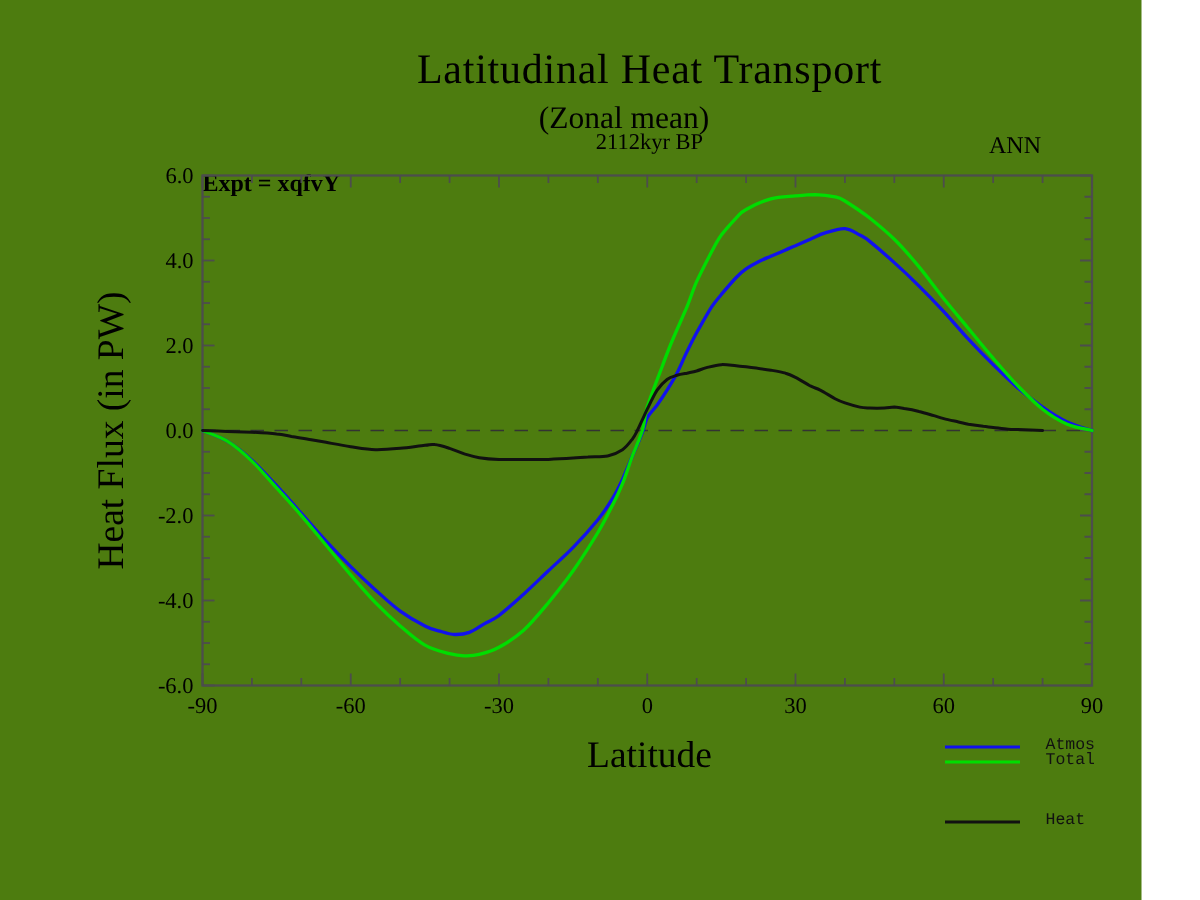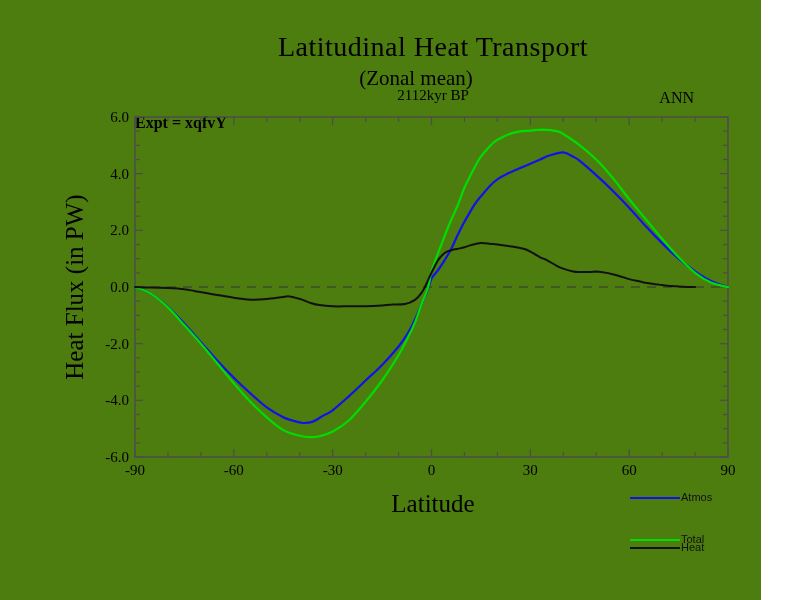--- a/index.html
+++ b/index.html
@@ -15,22 +15,22 @@
   .expt{top:89px;left:135px;font-size:16px;font-weight:bold;margin-top:25px;}
   .ann{top:89px;right:67px;font-size:16px;}
   .ylabel{
     top:287px;left:75px;font-size:25px;white-space:nowrap;
     transform:translate(-50%,-50%) rotate(-90deg);
   }
   .xlabel{top:490px;left:33px;width:800px;font-size:25px;}
   .legend-row{position:absolute;left:630px;display:flex;align-items:center;}
   .legend-line{display:inline-block;width:50px;height:0;border-top:2px solid #000;}
   .legend-label{
-    font-family:Liberation Sans, sans-serif;
-    font-size:11px;line-height:11px;margin-left:1px;color:#111;
+    font-family:Liberation Mono, monospace;
+    font-size:11px;line-height:11px;margin-left:17px;color:#111;
   }
   svg text{font-family:"Liberation Serif","DejaVu Serif",serif;font-size:15px;fill:#000;}
 </style>
 </head>
 <body>
 
 <div class="canvas">
 
   <div class="abs ctr title">Latitudinal Heat Transport</div>
   <div class="abs ctr subtitle">(Zonal mean)</div>
@@ -148,21 +148,21 @@
       <line x1="135" y1="287" x2="728" y2="287" stroke="#333333" stroke-width="1" stroke-dasharray="9 7"></line>
       <path d="M135.0 287.0C137.7 288.2 146.0 290.8 151.5 294.1C157.0 297.4 162.5 301.9 167.9 306.8C173.4 311.8 178.9 317.9 184.4 323.8C189.9 329.7 195.4 336.1 200.9 342.3C206.4 348.4 211.9 354.8 217.4 360.7C222.9 366.6 228.3 372.2 233.8 377.7C239.3 383.1 244.8 388.3 250.3 393.3C255.8 398.2 261.3 403.4 266.8 407.4C272.3 411.4 278.9 415.1 283.3 417.3C287.6 419.6 289.8 419.8 293.1 420.7C296.4 421.7 299.7 422.9 303.0 423.0C306.3 423.1 309.6 422.8 312.9 421.6C316.2 420.4 319.5 417.8 322.8 415.9C326.1 414.0 328.3 413.6 332.7 410.3C337.1 406.9 343.6 401.0 349.1 396.1C354.6 391.1 360.1 385.7 365.6 380.5C371.1 375.3 376.6 370.6 382.1 364.9C387.6 359.3 394.2 351.9 398.6 346.5C402.9 341.1 405.7 336.8 408.4 332.3C411.2 327.8 412.8 324.3 415.0 319.6C417.2 314.9 419.4 309.2 421.6 304.0C423.8 298.8 426.6 292.7 428.2 288.4C429.9 284.2 429.9 281.6 431.5 278.5C433.1 275.4 435.9 273.1 438.1 270.0C440.3 266.9 442.5 263.6 444.7 260.1C446.9 256.5 449.1 253.0 451.3 248.8C453.5 244.5 455.7 239.1 457.9 234.6C460.1 230.1 461.7 226.8 464.4 221.8C467.2 216.9 471.6 209.1 474.3 204.8C477.1 200.6 478.2 199.6 480.9 196.3C483.7 193.0 488.1 187.8 490.8 185.0C493.5 182.2 494.6 181.2 497.4 179.3C500.1 177.4 504.5 175.1 507.3 173.7C510.0 172.3 511.1 172.0 513.9 170.8C516.6 169.7 521.0 167.8 523.7 166.6C526.5 165.4 527.6 164.9 530.3 163.8C533.1 162.6 536.9 160.9 540.2 159.5C543.5 158.1 546.3 156.4 550.1 155.3C553.9 154.1 559.4 152.2 563.3 152.4C567.1 152.7 570.4 155.3 573.2 156.7C575.9 158.1 575.9 157.8 579.8 160.9C583.6 164.0 590.7 170.1 596.2 175.1C601.7 180.0 607.2 185.2 612.7 190.7C618.2 196.1 623.7 201.8 629.2 207.7C634.7 213.6 640.1 220.2 645.6 226.1C651.1 232.0 656.6 237.7 662.1 243.1C667.6 248.5 673.1 253.9 678.6 258.7C684.1 263.4 689.6 267.6 695.1 271.4C700.5 275.2 706.0 278.7 711.5 281.3C717.0 283.9 725.3 286.1 728.0 287.0" fill="none" stroke="#1111ee" stroke-width="2.2" stroke-linecap="round"></path>
       <path d="M135.0 287.0C137.7 288.2 146.0 290.7 151.5 294.1C157.0 297.5 162.5 302.2 167.9 307.4C173.4 312.6 178.9 319.2 184.4 325.3C189.9 331.3 195.4 337.3 200.9 343.7C206.4 350.0 211.9 356.9 217.4 363.5C222.9 370.1 228.3 377.0 233.8 383.3C239.3 389.7 244.8 396.1 250.3 401.8C255.8 407.4 261.3 412.6 266.8 417.3C272.3 422.1 277.8 427.0 283.3 430.1C288.7 433.2 295.3 434.6 299.7 435.8C304.1 436.9 306.3 437.1 309.6 437.2C312.9 437.3 315.6 437.3 319.5 436.3C323.3 435.4 327.7 434.2 332.7 431.5C337.6 428.8 343.6 425.1 349.1 420.2C354.6 415.2 360.1 408.4 365.6 401.8C371.1 395.1 376.6 388.3 382.1 380.5C387.6 372.7 394.2 362.3 398.6 355.0C402.9 347.7 405.7 342.0 408.4 336.6C411.2 331.2 412.8 327.8 415.0 322.4C417.2 317.0 419.4 309.9 421.6 304.0C423.8 298.1 426.6 292.4 428.2 287.0C429.9 281.6 429.3 278.5 431.5 271.4C433.7 264.3 438.6 251.8 441.4 244.5C444.1 237.2 445.2 234.1 448.0 227.5C450.7 220.9 455.1 211.4 457.9 204.8C460.6 198.2 461.7 194.0 464.4 187.8C467.2 181.7 471.6 173.2 474.3 168.0C477.1 162.8 478.2 160.4 480.9 156.7C483.7 152.9 488.1 148.2 490.8 145.3C493.5 142.5 493.5 141.8 497.4 139.7C501.2 137.5 508.4 134.1 513.9 132.6C519.4 131.1 525.4 131.1 530.3 130.6C535.3 130.1 539.1 129.7 543.5 129.7C547.9 129.8 553.4 130.5 556.7 131.2C560.0 131.9 559.4 131.6 563.3 134.0C567.1 136.4 574.3 141.1 579.8 145.3C585.2 149.6 590.7 154.1 596.2 159.5C601.7 164.9 607.2 171.3 612.7 177.9C618.2 184.5 623.7 192.3 629.2 199.2C634.7 206.0 640.1 212.4 645.6 219.0C651.1 225.6 656.6 232.5 662.1 238.8C667.6 245.2 673.1 251.6 678.6 257.3C684.1 262.9 689.6 268.6 695.1 272.8C700.5 277.1 706.0 280.4 711.5 282.8C717.0 285.1 725.3 286.3 728.0 287.0" fill="none" stroke="#00dd00" stroke-width="2.2" stroke-linecap="round"></path>
       <path d="M135.0 287.0C137.7 287.1 146.0 287.4 151.5 287.6C157.0 287.8 162.5 287.9 167.9 288.1C173.4 288.4 180.0 288.8 184.4 289.3C188.8 289.7 190.5 290.3 194.3 291.0C198.1 291.6 203.6 292.6 207.5 293.2C211.3 293.9 213.0 294.2 217.4 294.9C221.8 295.7 228.3 297.0 233.8 297.8C239.3 298.6 244.8 299.6 250.3 299.8C255.8 299.9 261.3 299.4 266.8 298.9C272.3 298.4 279.4 297.3 283.3 296.9C287.1 296.5 287.1 296.0 289.8 296.4C292.6 296.7 296.4 297.9 299.7 298.9C303.0 299.9 306.3 301.5 309.6 302.6C312.9 303.6 315.6 304.5 319.5 305.1C323.3 305.7 327.7 306.1 332.7 306.3C337.6 306.5 343.6 306.3 349.1 306.3C354.6 306.3 360.1 306.4 365.6 306.3C371.1 306.1 377.7 305.7 382.1 305.4C386.5 305.1 388.1 304.8 392.0 304.6C395.8 304.3 401.3 304.8 405.1 304.0C409.0 303.2 412.3 301.6 415.0 299.8C417.8 297.9 420.0 294.8 421.6 292.7C423.3 290.5 423.8 289.1 424.9 287.0C426.0 284.9 427.1 282.3 428.2 279.9C429.3 277.6 429.9 276.1 431.5 272.8C433.1 269.5 435.9 263.4 438.1 260.1C440.3 256.8 442.5 254.7 444.7 253.0C446.9 251.3 449.1 250.9 451.3 250.2C453.5 249.5 455.7 249.2 457.9 248.8C460.1 248.3 462.2 247.9 464.4 247.3C466.6 246.7 468.3 245.8 471.0 245.1C473.8 244.4 477.6 243.3 480.9 243.1C484.2 242.9 488.1 243.7 490.8 243.9C493.5 244.2 493.5 244.0 497.4 244.5C501.2 245.0 509.5 246.1 513.9 246.8C518.3 247.5 521.0 247.9 523.7 248.8C526.5 249.6 527.6 250.2 530.3 251.6C533.1 253.0 537.5 255.8 540.2 257.3C543.0 258.7 544.1 258.7 546.8 260.1C549.6 261.5 553.9 264.3 556.7 265.8C559.4 267.2 560.5 267.6 563.3 268.6C566.0 269.5 570.4 270.8 573.2 271.4C575.9 272.0 577.0 271.9 579.8 272.0C582.5 272.1 586.9 272.1 589.6 272.0C592.4 271.9 594.0 271.4 596.2 271.4C598.4 271.5 600.1 271.8 602.8 272.3C605.6 272.7 609.4 273.4 612.7 274.3C616.0 275.1 619.8 276.3 622.6 277.1C625.3 277.9 626.4 278.4 629.2 279.1C631.9 279.8 636.3 280.7 639.0 281.3C641.8 281.9 642.9 282.3 645.6 282.8C648.4 283.2 652.8 283.8 655.5 284.2C658.3 284.5 659.4 284.7 662.1 285.0C664.9 285.3 669.2 285.9 672.0 286.1C674.7 286.4 674.7 286.3 678.6 286.4C682.4 286.6 689.6 286.9 695.1 287.0C700.5 287.1 706.0 NaN 711.5 287.0C717.0 NaN 725.3 NaN 728.0 NaN" fill="none" stroke="#111111" stroke-width="2" stroke-linecap="round"></path>
     </svg>
 
   <div class="legend-row" style="top:492px">
     <span class="legend-line" id="leg0" style="border-top-color: rgb(17, 17, 238);"></span>
     <span class="legend-label">Atmos</span>
   </div>
-  <div class="legend-row" style="top:534px">
+  <div class="legend-row" style="top:502px">
     <span class="legend-line" id="leg1" style="border-top-color: rgb(0, 221, 0);"></span>
     <span class="legend-label">Total</span>
   </div>
   <div class="legend-row" style="top:542px">
     <span class="legend-line" id="leg2" style="border-top-color: rgb(17, 17, 17);"></span>
     <span class="legend-label">Heat</span>
   </div>
 
 </div>
 

